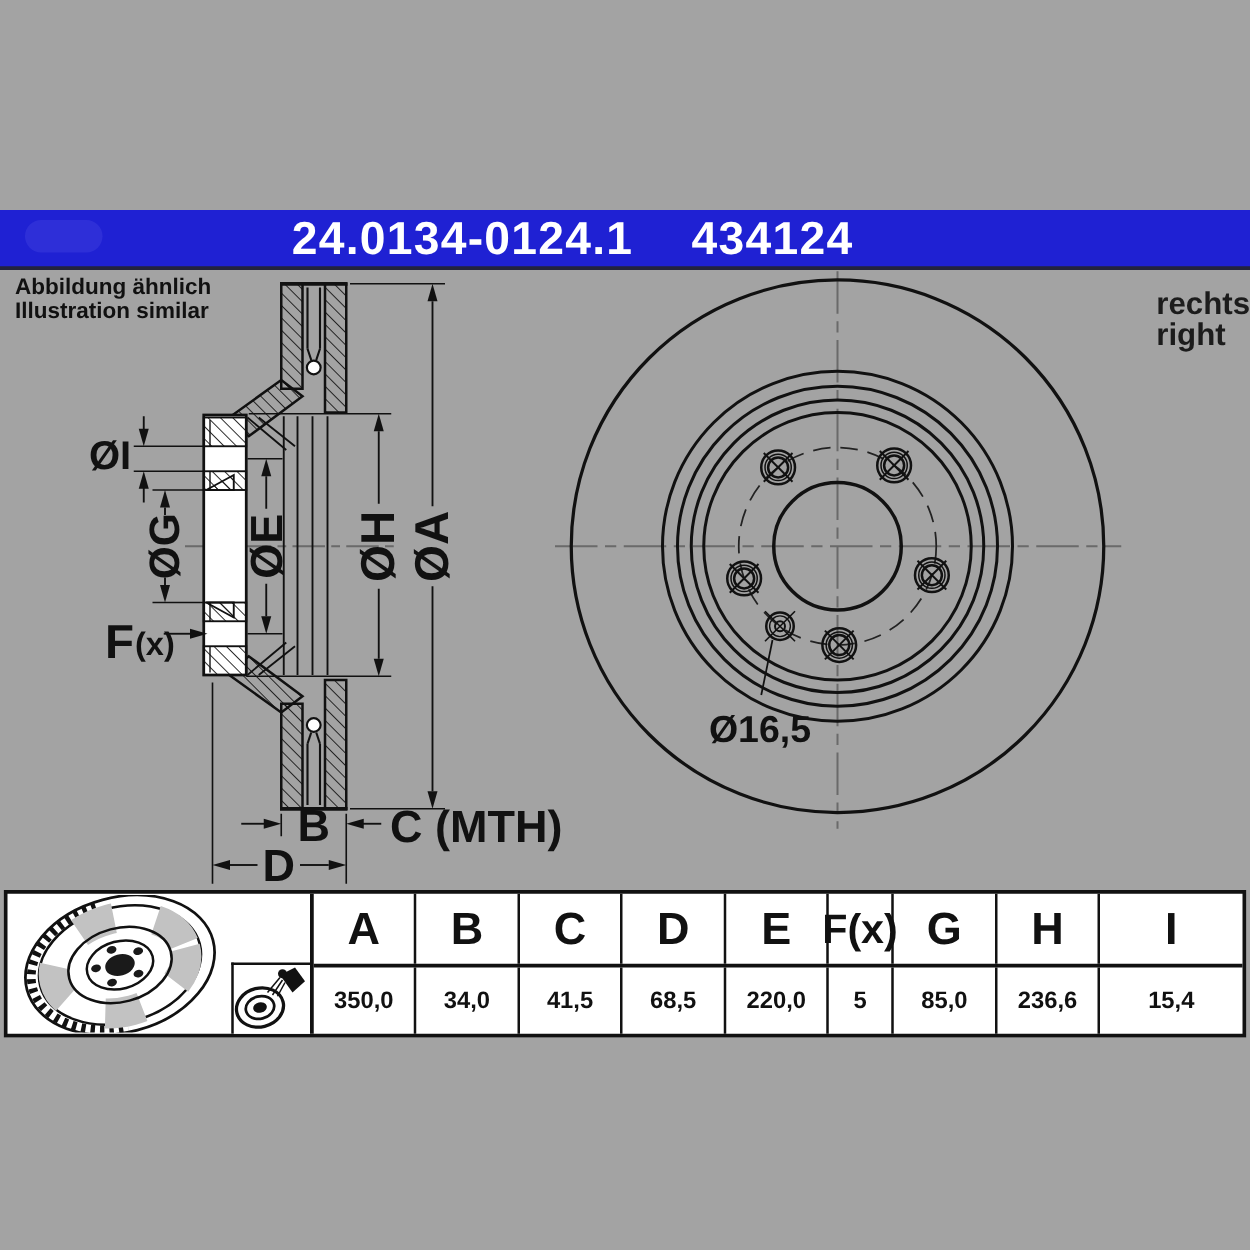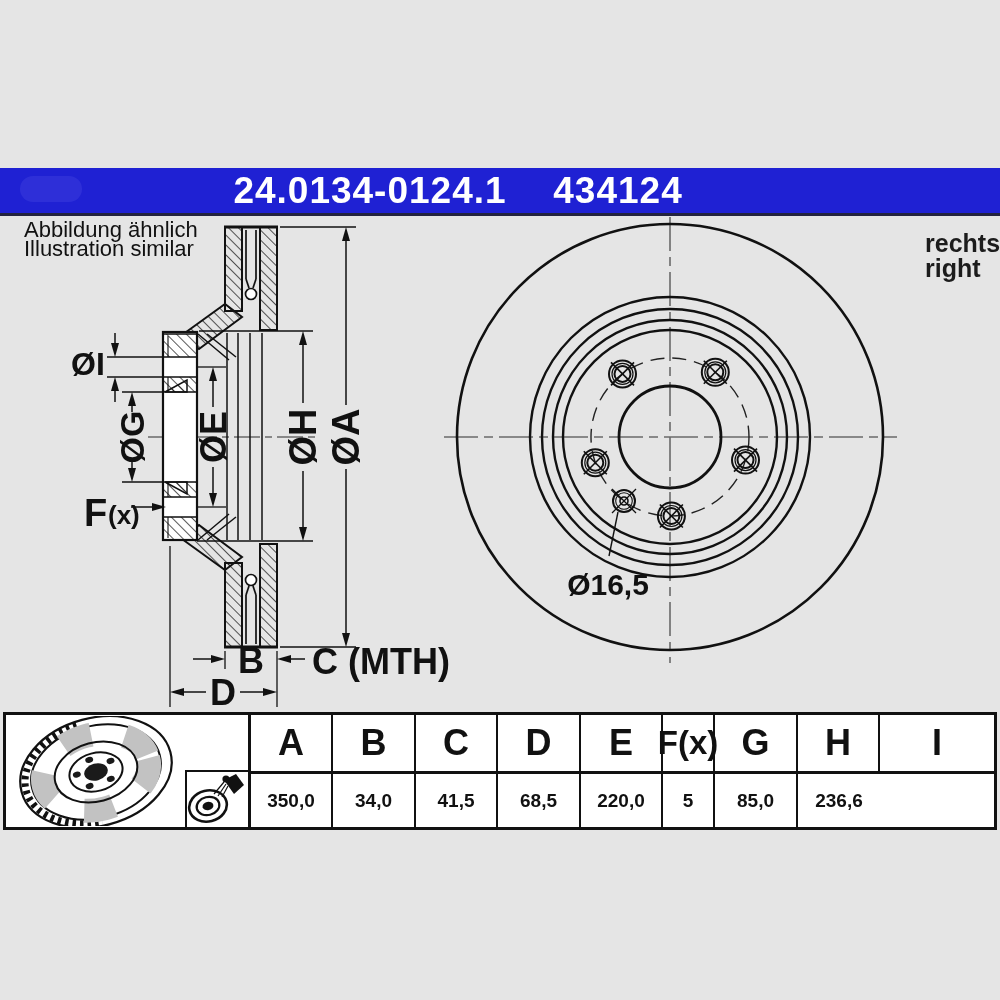--- a/index.html
+++ b/index.html
@@ -1,28 +1,28 @@
 <!DOCTYPE html>
 <html><head>
 <meta charset="utf-8">
 <style>
   html,body{margin:0;padding:0;background:#fff;}
-  #stage{position:relative;width:1000px;height:1000px;background:#e5e5e5;overflow:hidden;
+  #stage{position:relative;width:1000px;height:1000px;background:#a3a3a3;overflow:hidden;
          font-family:"Liberation Sans",sans-serif;}
   
   .bluebar{position:absolute;left:0;top:168px;width:1000px;height:45px;background:#1f21d3;
            border-bottom:3px solid #23233f;}
   .logo-smudge{position:absolute;left:20px;top:8px;width:62px;height:26px;border-radius:13px;
            background:#3a3cdc;opacity:.55;}
   .pn{position:absolute;top:0;height:45px;line-height:45px;color:#ffffff;font-weight:bold;
       font-size:37px;letter-spacing:1px;white-space:nowrap;}
   #pn-main{left:370px;transform:translateX(-50%);}
   #pn-cat{left:608px;transform:translateX(-50%);margin-left:10px;}
   
-  .note{position:absolute;left:24px;top:220px;font-size:22px;font-weight:normal;color:#111;
+  .note{position:absolute;left:12px;top:220px;font-size:18px;font-weight:bold;color:#111;
         line-height:19px;white-space:nowrap;}
   .side{position:absolute;left:925px;top:231px;font-size:25px;font-weight:bold;color:#1c1c1c;
         line-height:25px;white-space:nowrap;}
   
   #draw{position:absolute;left:0;top:0;width:1000px;height:1000px;}
   svg text{font-family:"Liberation Sans",sans-serif;font-weight:bold;fill:#111;}
   
   .tbl{position:absolute;left:3px;top:712px;width:994px;height:118px;border:3px solid #111;
        box-sizing:border-box;background:#fff;display:flex;}
   .tbl-left{width:245px;min-width:245px;border-right:3px solid #111;box-sizing:border-box;position:relative;}
@@ -301,17 +301,18 @@
       </div>
       <div class="tbl-row val">
         <div class="cell c0">350,0</div>
         <div class="cell c1">34,0</div>
         <div class="cell c2">41,5</div>
         <div class="cell c3">68,5</div>
         <div class="cell c4">220,0</div>
         <div class="cell c5">5</div>
         <div class="cell c6">85,0</div>
         <div class="cell c7">236,6</div>
+        <div class="cell c8">15,4</div>
       </div>
     </div>
   </div>
 
 </div>
 
 </body></html>

